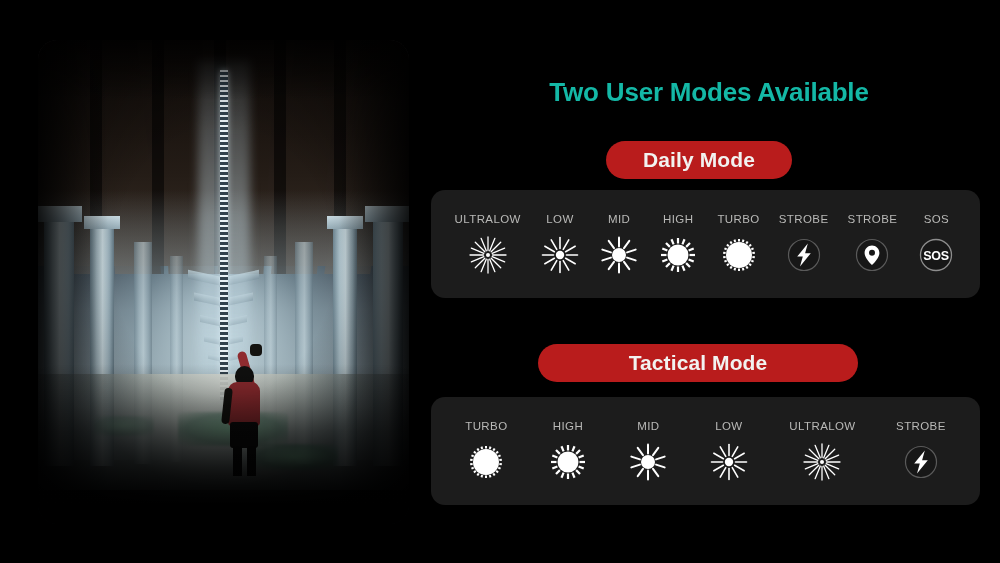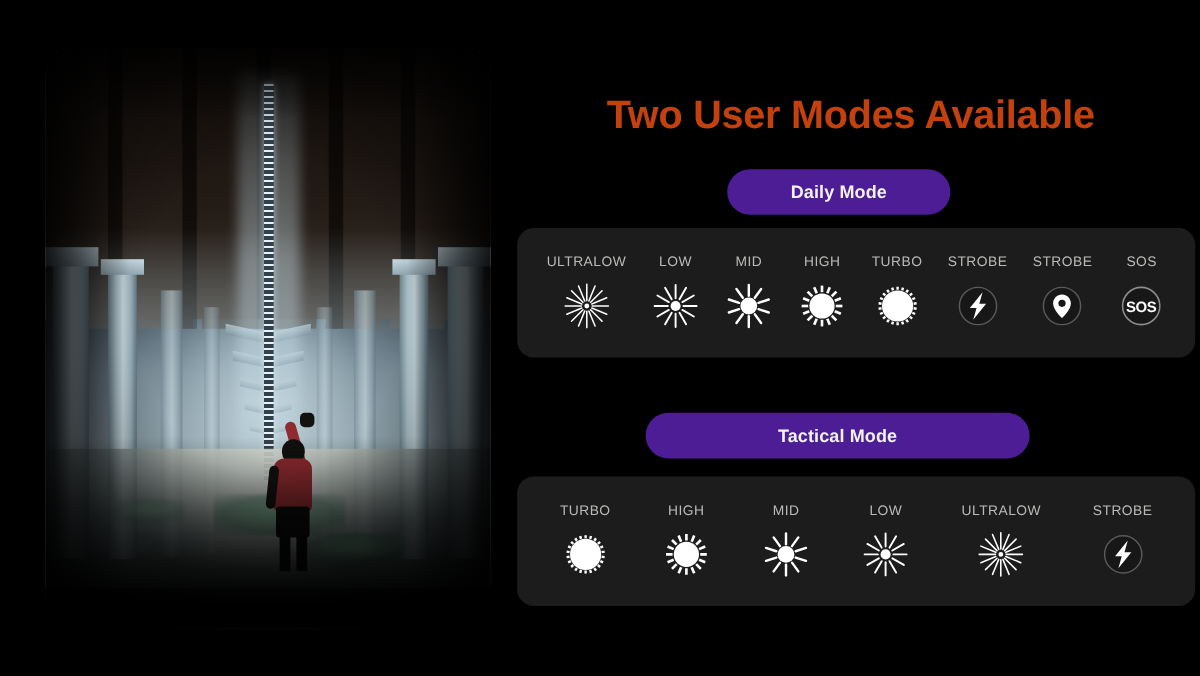--- a/index.html
+++ b/index.html
@@ -192,46 +192,45 @@
   .right {
     position: absolute;
     left: 418px; top: 0;
     width: 582px; height: 563px;
   }
   .title {
     position: absolute;
     left: 0; right: 0;
     top: 77px;
     text-align: center;
-    color: #c2410c;
-    font-size: 33px;
+    color: #14b8a6;
+    font-size: 26px;
     font-weight: bold;
     letter-spacing: -0.2px;
   }
   .mode-pill {
     position: absolute;
     height: 38px;
     border-radius: 19px;
-    background: #4c1d95;
+    background: #b91c1c;
     color: #f2f2f0;
-    font-size: 15px;
+    font-size: 21px;
     font-weight: bold;
     display: flex;
     align-items: center;
     justify-content: center;
     letter-spacing: .1px;
   }
   .pill-daily { left: 188px; top: 141px; width: 186px; }
   .pill-tactical { left: 120px; top: 344px; width: 320px; }
 
   .mode-card {
     position: absolute;
     background: #1c1c1c;
     border-radius: 14px;
-    padding-left: 16px;
   }
   .card-daily { left: 13px; top: 190px; width: 549px; height: 108px; }
   .card-tactical { left: 13px; top: 397px; width: 549px; height: 108px; }
 
   .mode-row {
     position: absolute;
     left: 0; right: 0; top: 0; bottom: 0;
     display: flex;
     align-items: center;
     justify-content: space-around;

